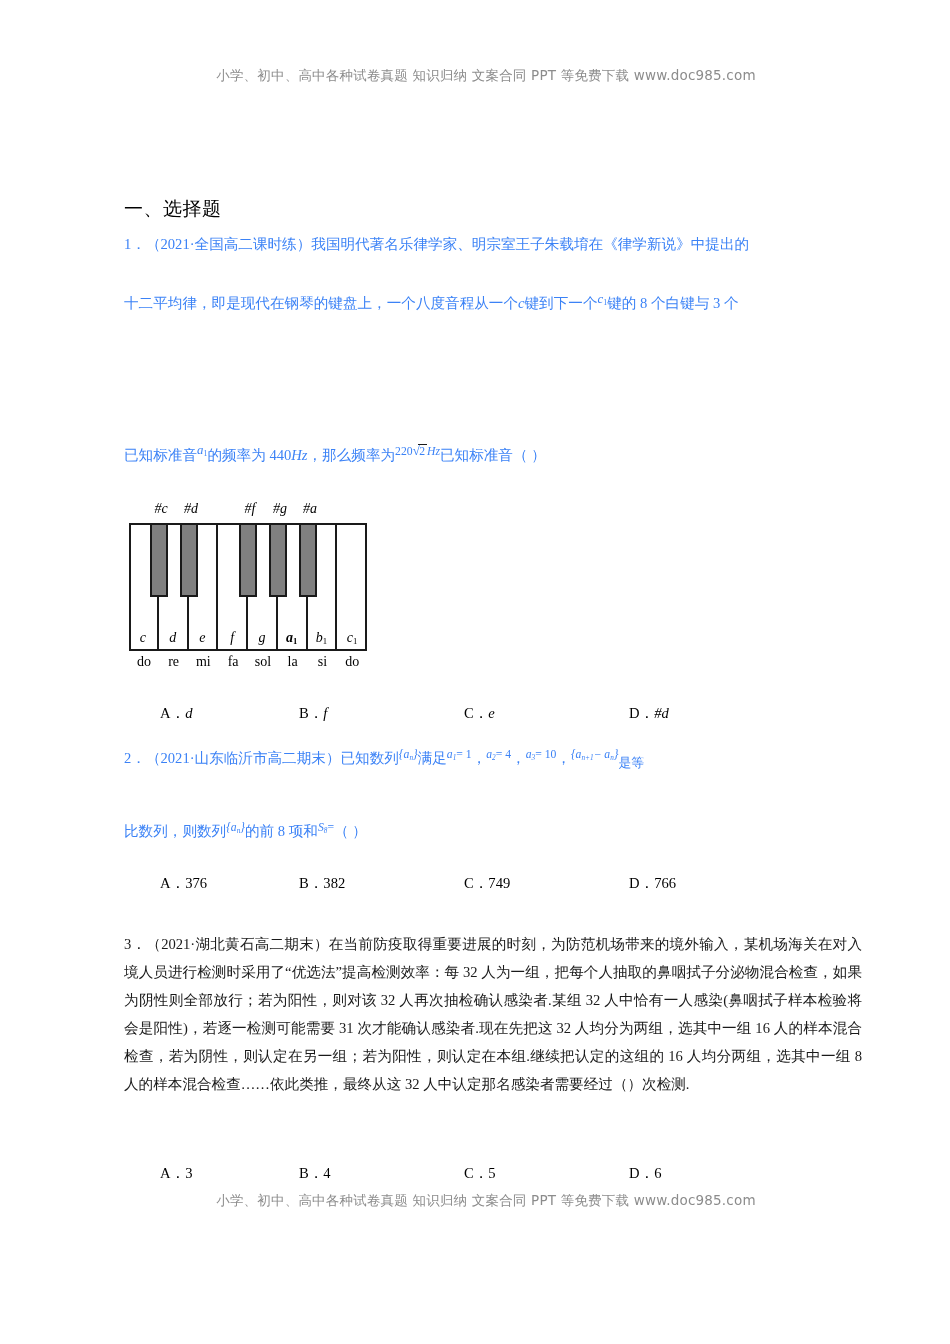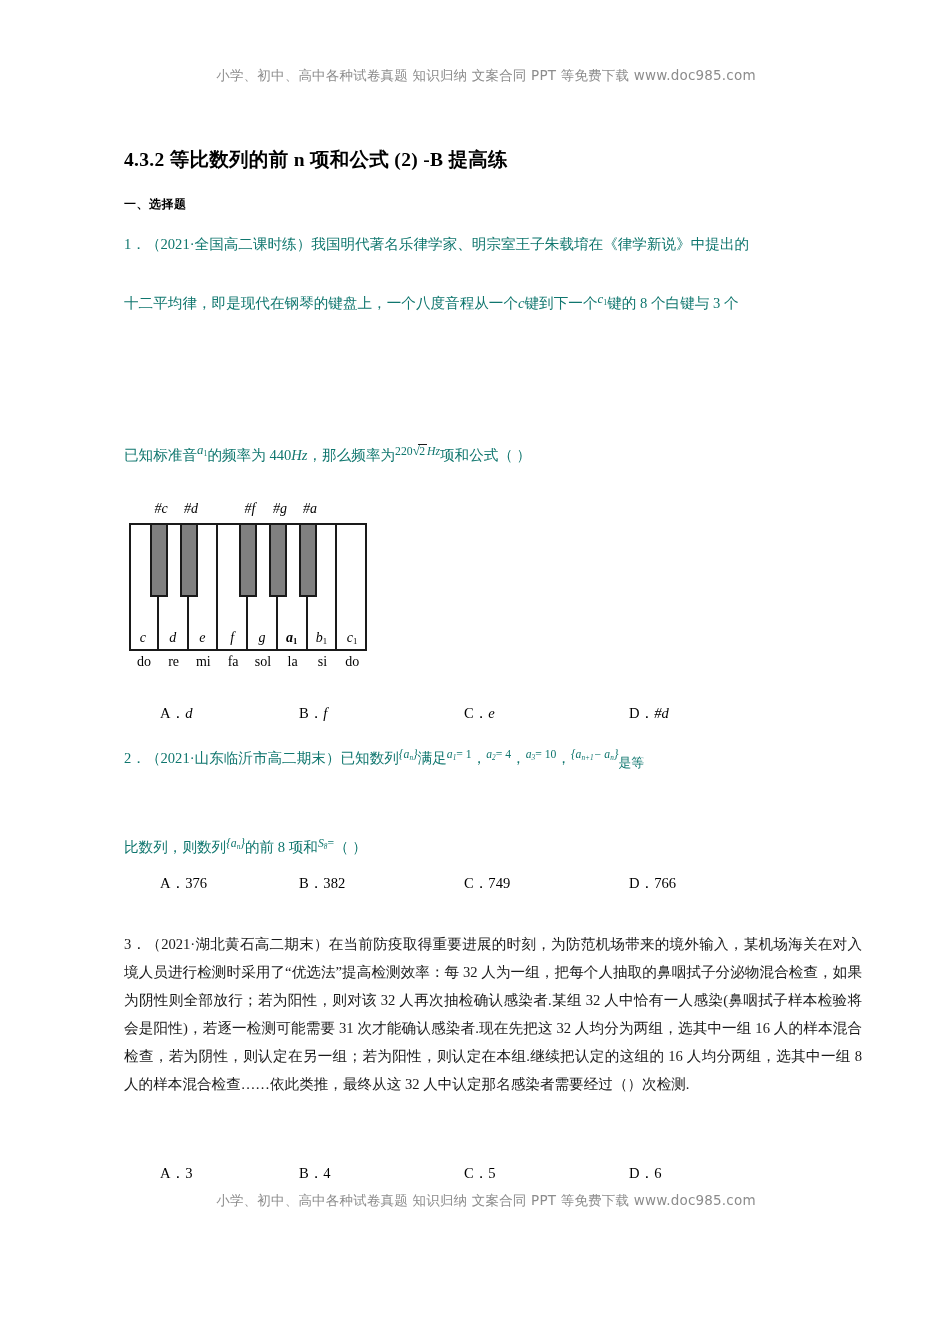--- a/index.html
+++ b/index.html
@@ -46,33 +46,33 @@
     font-weight: bold;
     letter-spacing: 0.3px;
     white-space: nowrap;
   }
 
   
   .section-heading {
     position: absolute;
     left: 113px;
     top: 196px;
-    font-size: 12px;
-    font-weight: bold;
+    font-size: 19px;
+    font-weight: normal;
     letter-spacing: 0.5px;
   }
 
   
   .tline {
     position: absolute;
     left: 113px;
     font-size: 14.6px;
     line-height: 1.15;
     white-space: nowrap;
-    color: #0f766e;
+    color: #3b82f6;
   }
   .tpara {
     position: absolute;
     left: 113px;
     width: 738px;
     font-size: 14.6px;
     line-height: 28px;
     color: #1a1a1a;
     text-align: justify;
     text-justify: inter-ideograph;
@@ -237,35 +237,34 @@
     white-space: nowrap;
   }
 </style>
 </head>
 <body>
 
 <div class="page">
 
   <div class="watermark watermark-top">小学、初中、高中各种试卷真题 知识归纳 文案合同 PPT 等免费下载   www.doc985.com</div>
 
-  <div class="doc-title">4.3.2 等比数列的前 n 项和公式 (2)  -B 提高练</div>
 
   <div class="section-heading">一、选择题</div>
 
   <div class="tline" style="top:236px;">
     <span>1．</span><span>（2021·全国高二课时练）</span><span>我国明代著名乐律学家、明宗室王子朱载堉在《律学新说》中提出的</span>
   </div>
 
   <div class="tline" style="top:292px;">
     <span>十二平均律，即是现代在钢琴的键盘上，一个八度音程从一个</span><span class="m">c</span><span>键到下一个</span><span class="raise"><span class="m">c</span><sub class="sbr">1</sub></span><span>键的 8 个白键与 3 个</span>
   </div>
 
 
   <div class="tline" style="top:443px;">
-    <span>已知标准音</span><span class="raise"><span class="m">a</span><sub class="sbr">1</sub></span><span>的频率为 440</span><span class="m">Hz</span><span>，那么频率为</span><span class="raise-sm"><span class="mr">220</span><span class="sqrt"><span class="sign">√</span><span class="rad-body">2</span></span><span class="m">Hz</span></span><span>项和公式（     ）</span>
+    <span>已知标准音</span><span class="raise"><span class="m">a</span><sub class="sbr">1</sub></span><span>的频率为 440</span><span class="m">Hz</span><span>，那么频率为</span><span class="raise-sm"><span class="mr">220</span><span class="sqrt"><span class="sign">√</span><span class="rad-body">2</span></span><span class="m">Hz</span></span><span>已知标准音（     ）</span>
   </div>
 
   <div class="piano">
     <div class="piano-frame"></div>
 
     <div class="wkey" style="left:0px;   width:29.75px;">
       <span class="wkey-label">
         <span>c</span><sub class="sbr"></sub>
       </span>
     </div>
@@ -337,21 +336,21 @@
     <span class="opt opt-a"><span class="opt-lab">A．</span><span class="m">d</span></span>
     <span class="opt opt-b"><span class="opt-lab">B．</span><span class="m">f</span></span>
     <span class="opt opt-c"><span class="opt-lab">C．</span><span class="m">e</span></span>
     <span class="opt opt-d"><span class="opt-lab">D．</span><span class="m">#d</span></span>
   </div>
 
   <div class="tline" style="top:748px;">
     <span>2．</span><span>（2021·山东临沂市高二期末）</span><span>已知数列</span><span class="raise-sm m"><span>{a</span><sub class="sb">n</sub><span>}</span></span><span>满足</span><span class="raise-sm"><span class="m">a</span><sub class="sb">1</sub><span class="mr">= 1</span></span>，<span class="raise-sm"><span class="m">a</span><sub class="sb">2</sub><span class="mr">= 4</span></span>，<span class="raise-sm"><span class="m">a</span><sub class="sb">3</sub><span class="mr">= 10</span></span>，<span class="raise-sm m"><span>{a</span><sub class="sb">n+1</sub><span>− a</span><sub class="sb">n</sub><span>}</span></span><span class="drop">是等</span>
   </div>
 
-  <div class="tline" style="top:821px;margin-top:16px;">
+  <div class="tline" style="top:821px;">
     <span>比数列，则数列</span><span class="raise-sm m"><span>{a</span><sub class="sb">n</sub><span>}</span></span><span>的前 8 项和</span><span class="raise-sm"><span class="m">S</span><sub class="sb">8</sub><span class="mr">=</span></span><span>（     ）</span>
   </div>
 
   <div class="options" style="top:874px;">
     <span class="opt opt-a"><span class="opt-lab">A．</span><span class="mr">376</span></span>
     <span class="opt opt-b"><span class="opt-lab">B．</span><span class="mr">382</span></span>
     <span class="opt opt-c"><span class="opt-lab">C．</span><span class="mr">749</span></span>
     <span class="opt opt-d"><span class="opt-lab">D．</span><span class="mr">766</span></span>
   </div>
 

